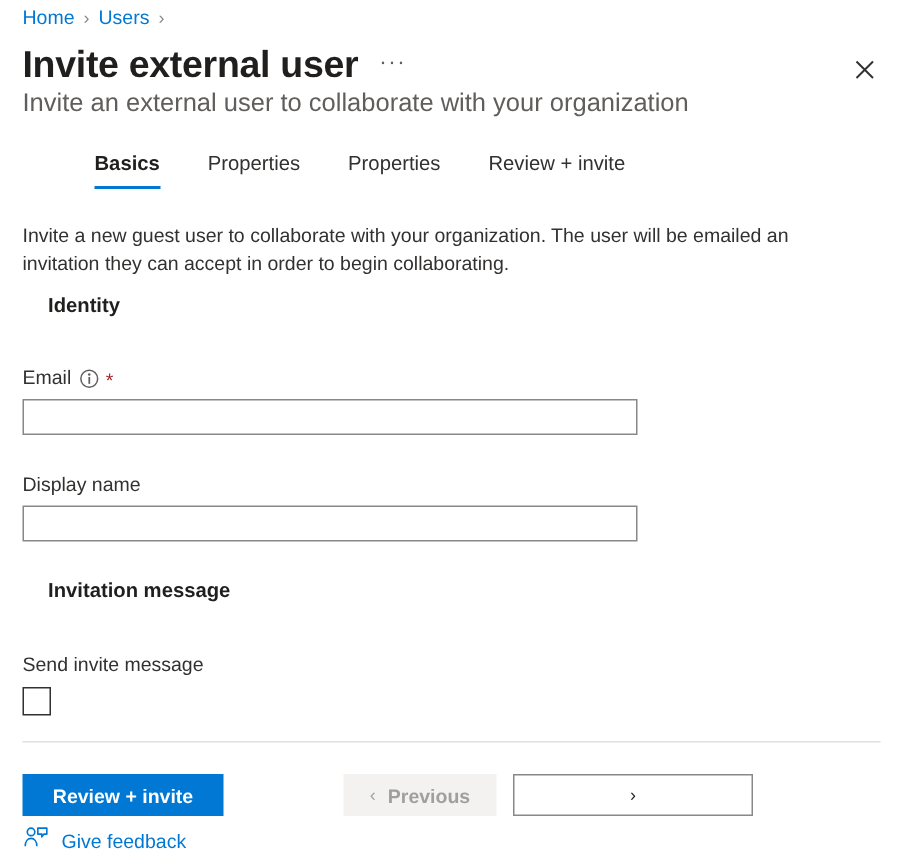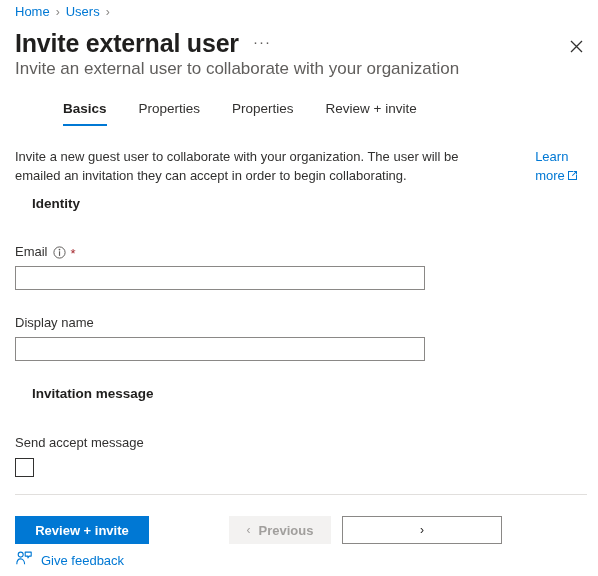--- a/index.html
+++ b/index.html
@@ -322,24 +322,20 @@
 
 <div class="tabs">
   <div class="tab active">Basics</div>
   <div class="tab">Properties</div>
   <div class="tab">Properties</div>
   <div class="tab">Review + invite</div>
 </div>
 
 <div class="intro-row">
   <div class="intro-text">Invite a new guest user to collaborate with your organization. The user will be emailed an invitation they can accept in order to begin collaborating.</div>
-  <div class="learn-more"><span>Learn more</span><span class="ext-icon"><svg width="11" height="11" viewBox="0 0 11 11">
-          <path d="M1 1 h5 v1 h-4 v7 h7 v-4 h1 v5 h-9 z" fill="#0078d4"></path>
-          <path d="M6.6 1 h3.4 v3.4 h-1 v-1.7 l-3.4 3.4 -0.7 -0.7 3.4 -3.4 h-1.7 z" fill="#0078d4"></path>
-        </svg></span></div>
 </div>
 
 <div class="section-heading" id="identity-heading">Identity</div>
 
 <div class="field-label" id="email-label">
   <span>Email</span>
   <span class="info-icon">
     <svg width="13" height="13" viewBox="0 0 13 13">
       <circle cx="6.5" cy="6.5" r="5.6" fill="none" stroke="#605e5c" stroke-width="1"></circle>
       <circle cx="6.5" cy="3.6" r="0.85" fill="#605e5c"></circle>
@@ -347,21 +343,21 @@
     </svg>
   </span>
   <span class="required-star">*</span>
 </div>
 <input class="text-input" id="email-input" type="text" value="" placeholder="" style="">
 
 <div class="field-label" id="display-name-label">Display name</div>
 <input class="text-input" id="display-name-input" type="text" value="" placeholder="" style="">
 
 <div class="section-heading" id="invitation-heading">Invitation message</div>
-<div class="field-label" id="send-invite-label">Send accept message</div>
+<div class="field-label" id="send-invite-label">Send invite message</div>
 <div class="checkbox"></div>
 
 <div class="footer-divider"></div>
 
 <div class="footer">
   <div class="btn btn-primary">Review + invite</div>
 
   <div class="btn btn-disabled">
     <span class="chev">‹</span>
     <span>Previous</span>

